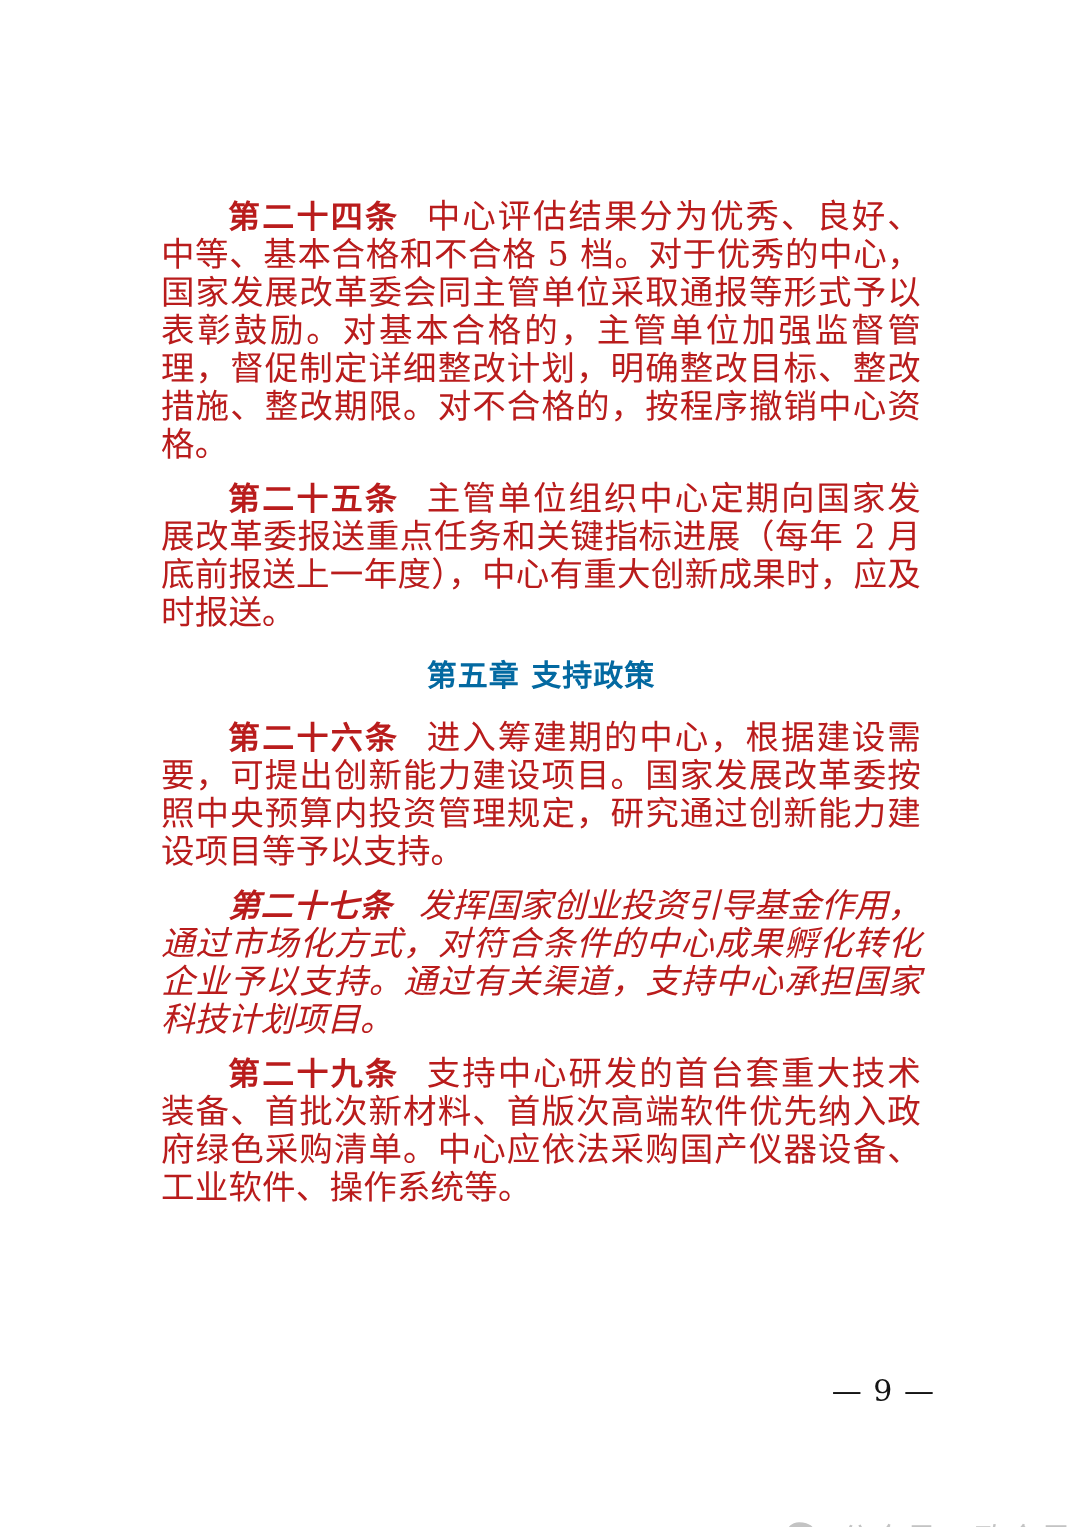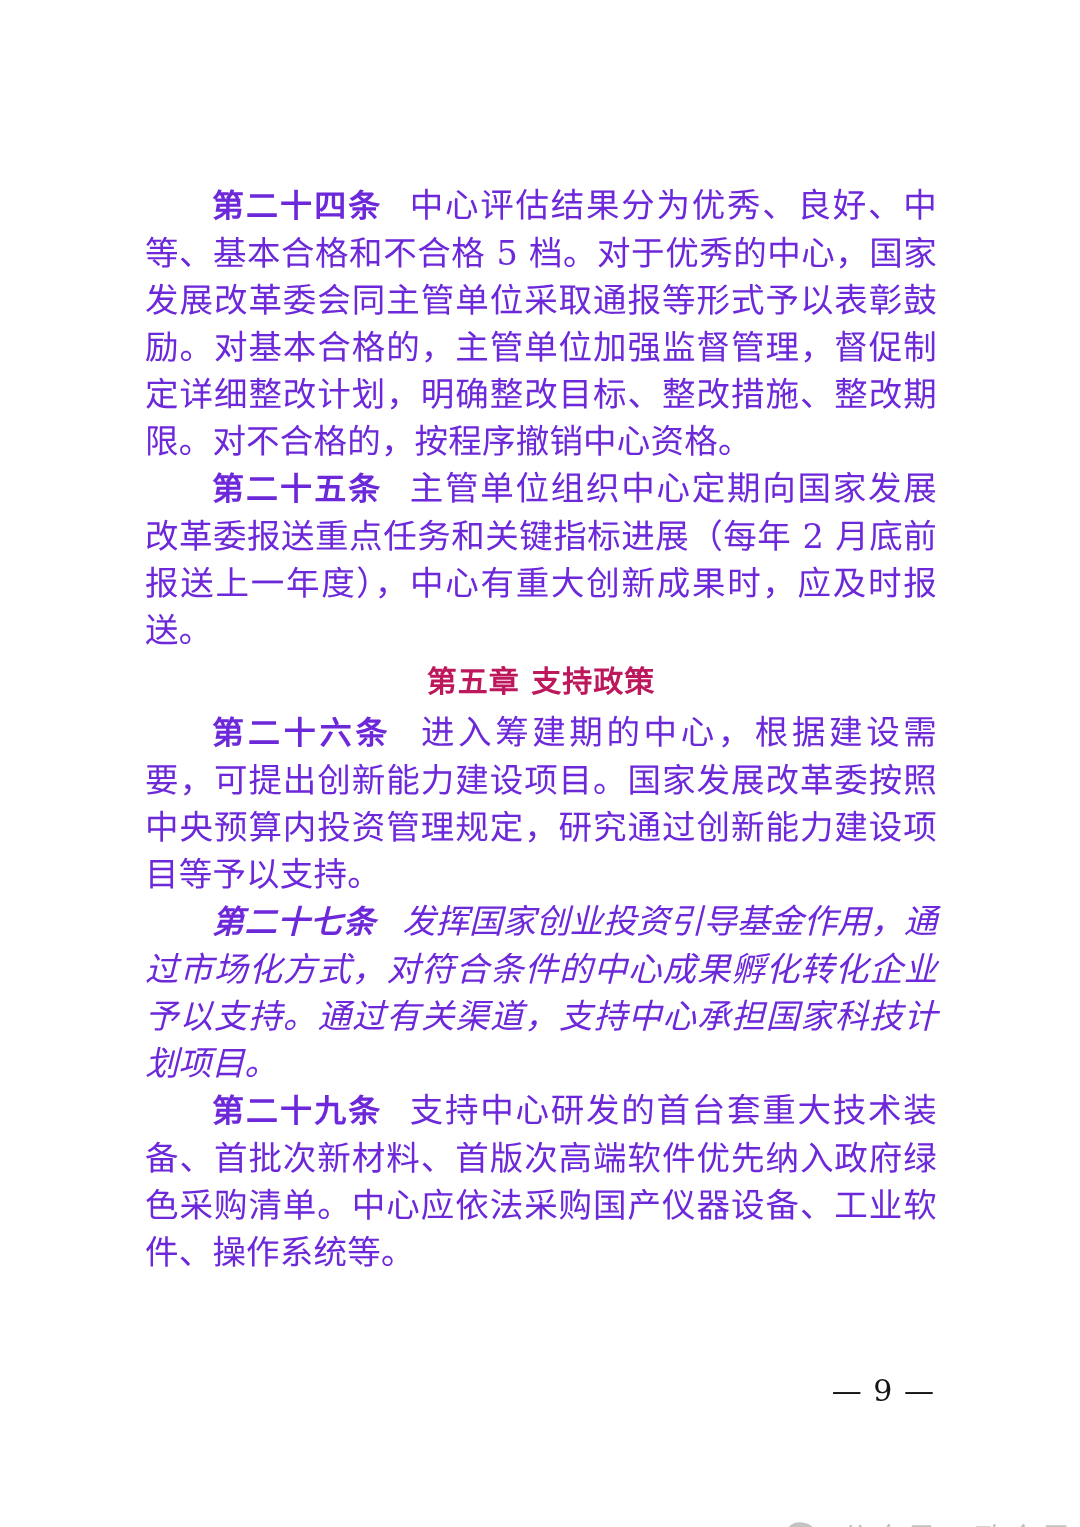--- a/index.html
+++ b/index.html
@@ -27,28 +27,28 @@
   .content {
     position: absolute;
     left: 145px;
     top: 182px;
     width: 792px;
   }
 
   
   .para {
     font-size: 33.5px;
-    line-height: 47px;
+    line-height: 38px;
     text-align: justify;
     text-justify: inter-ideograph;
     text-indent: 67px;
-    margin: 0;
+    margin: 16px;
     letter-spacing: 0.2px;
     word-break: break-all;
-    color: #6d28d9;
+    color: #b91c1c;
   }
   .para.tight {
     letter-spacing: -0.35px;
     font-style: italic;
   }
   .para + .para {
     margin-top: 0;
   }
 
   .art-label {
@@ -65,21 +65,21 @@
   
   .chapter-heading {
     font-family: "DejaVu Sans", "Liberation Sans", sans-serif;
     font-weight: 700;
     font-size: 30px;
     line-height: 55px;
     text-align: center;
     margin: 0;
     text-indent: 0;
     letter-spacing: 1px;
-    color: #be185d;
+    color: #0369a1;
   }
 
   
   .page-number {
     position: absolute;
     right: 145px;
     top: 1371px;
     font-size: 30px;
     line-height: 40px;
     letter-spacing: 1px;

